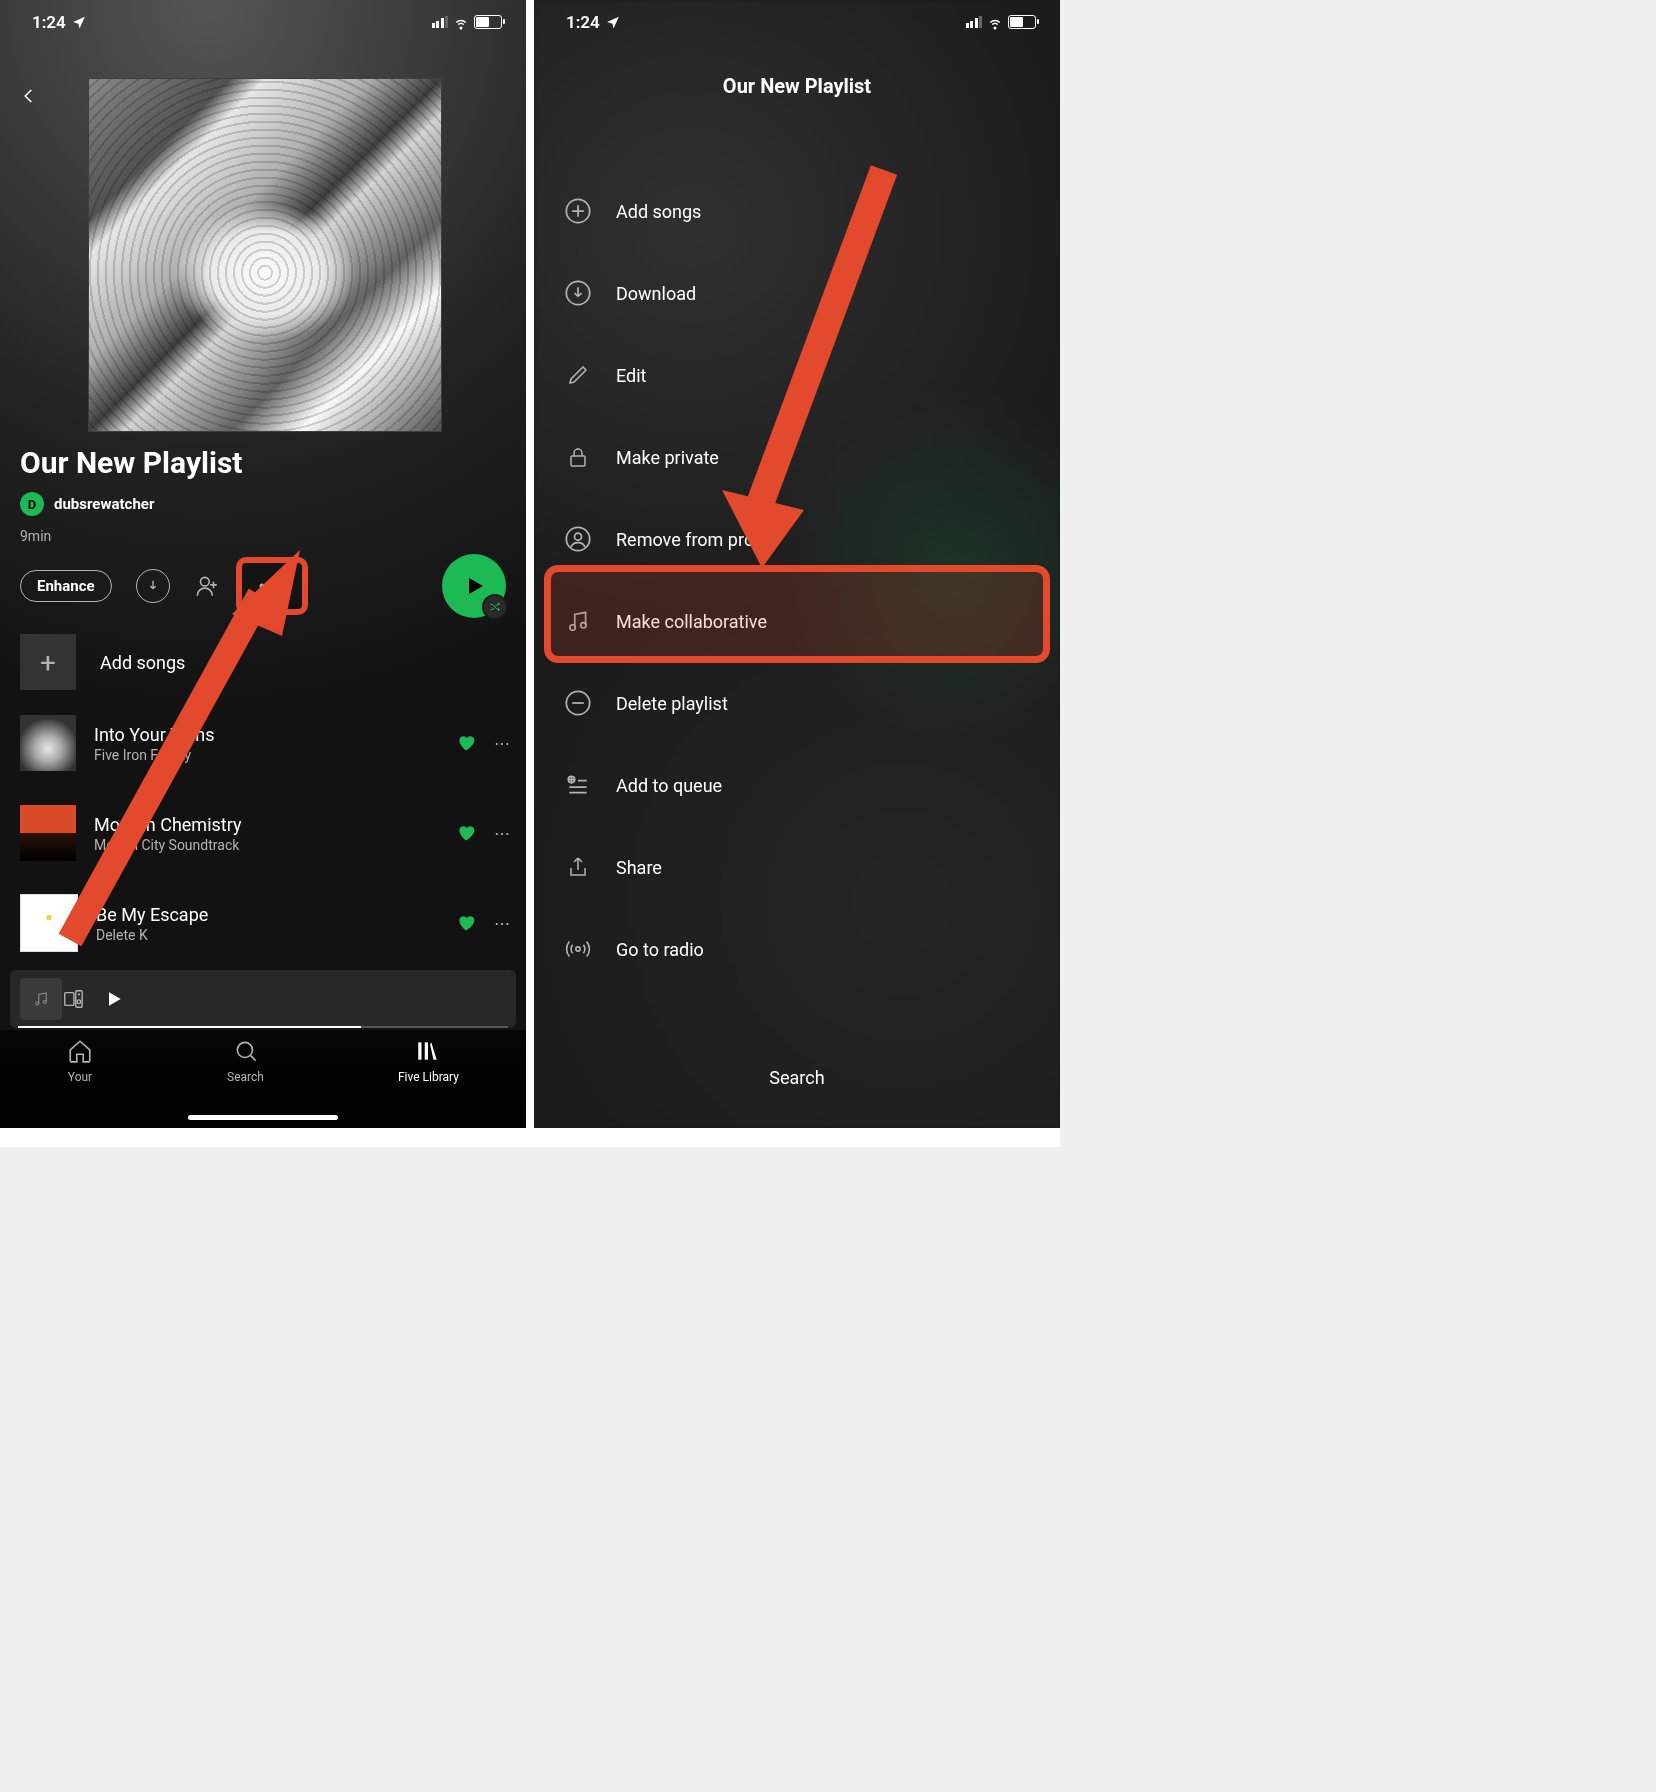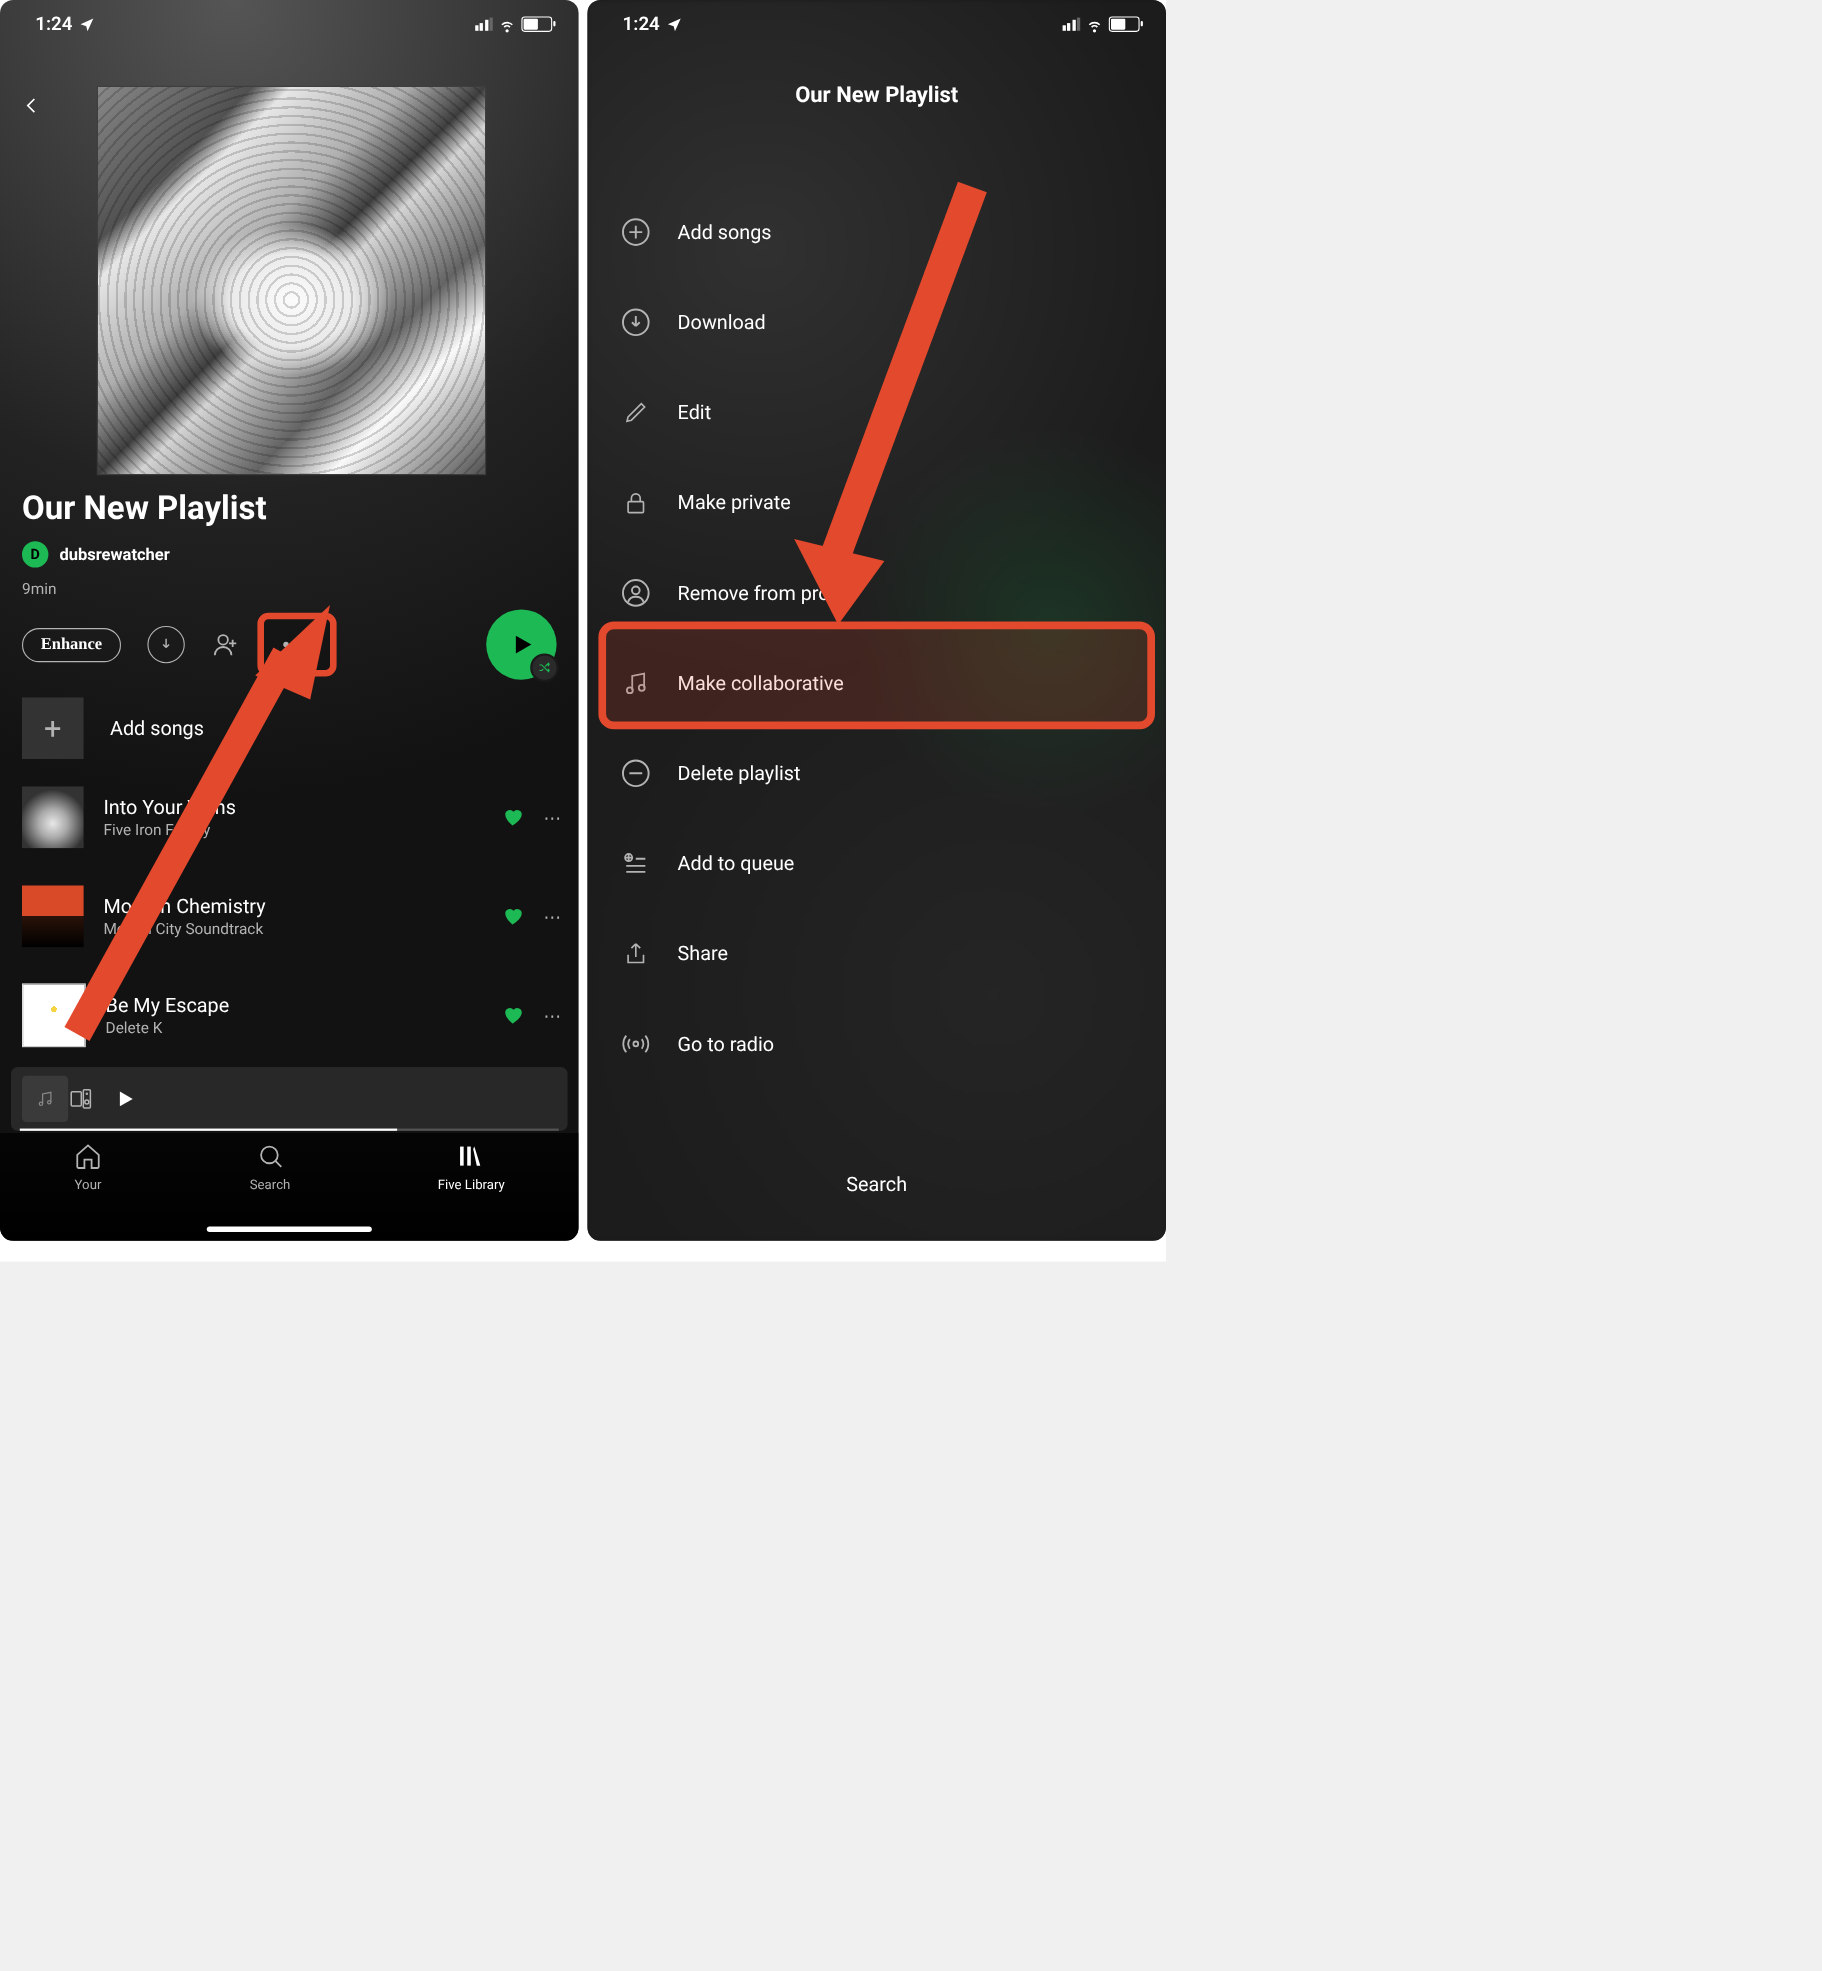--- a/index.html
+++ b/index.html
@@ -18,21 +18,21 @@
   gap: 8px;
 }
 
 .phone {
   position: relative;
   width: 630px;
   height: 1128px;
   background: #121212;
   color: #fff;
   overflow: hidden;
-  border-radius: 12px;
+  border-radius: 0;
 }
 
 .phone.left {
   background: radial-gradient(ellipse 160% 80% at 40% 0%, #555 0%, #222 50%, #121212 80%);
 }
 
 .phone.right {
   background: #1a1a1a;
 }
 
@@ -144,21 +144,20 @@
   display: flex;
   align-items: center;
 }
 .enhance-pill {
   border: 1.5px solid #b3b3b3;
   border-radius: 20px;
   padding: 6px 16px;
   font-size: 15px;
   font-weight: 700;
   color: #fff;
-  font-family: Liberation Serif, serif;
 }
 .circ-icon {
   width: 32px;
   height: 32px;
   border: 1.5px solid #b3b3b3;
   border-radius: 50%;
   display: flex;
   align-items: center;
   justify-content: center;
   margin-left: 24px;

